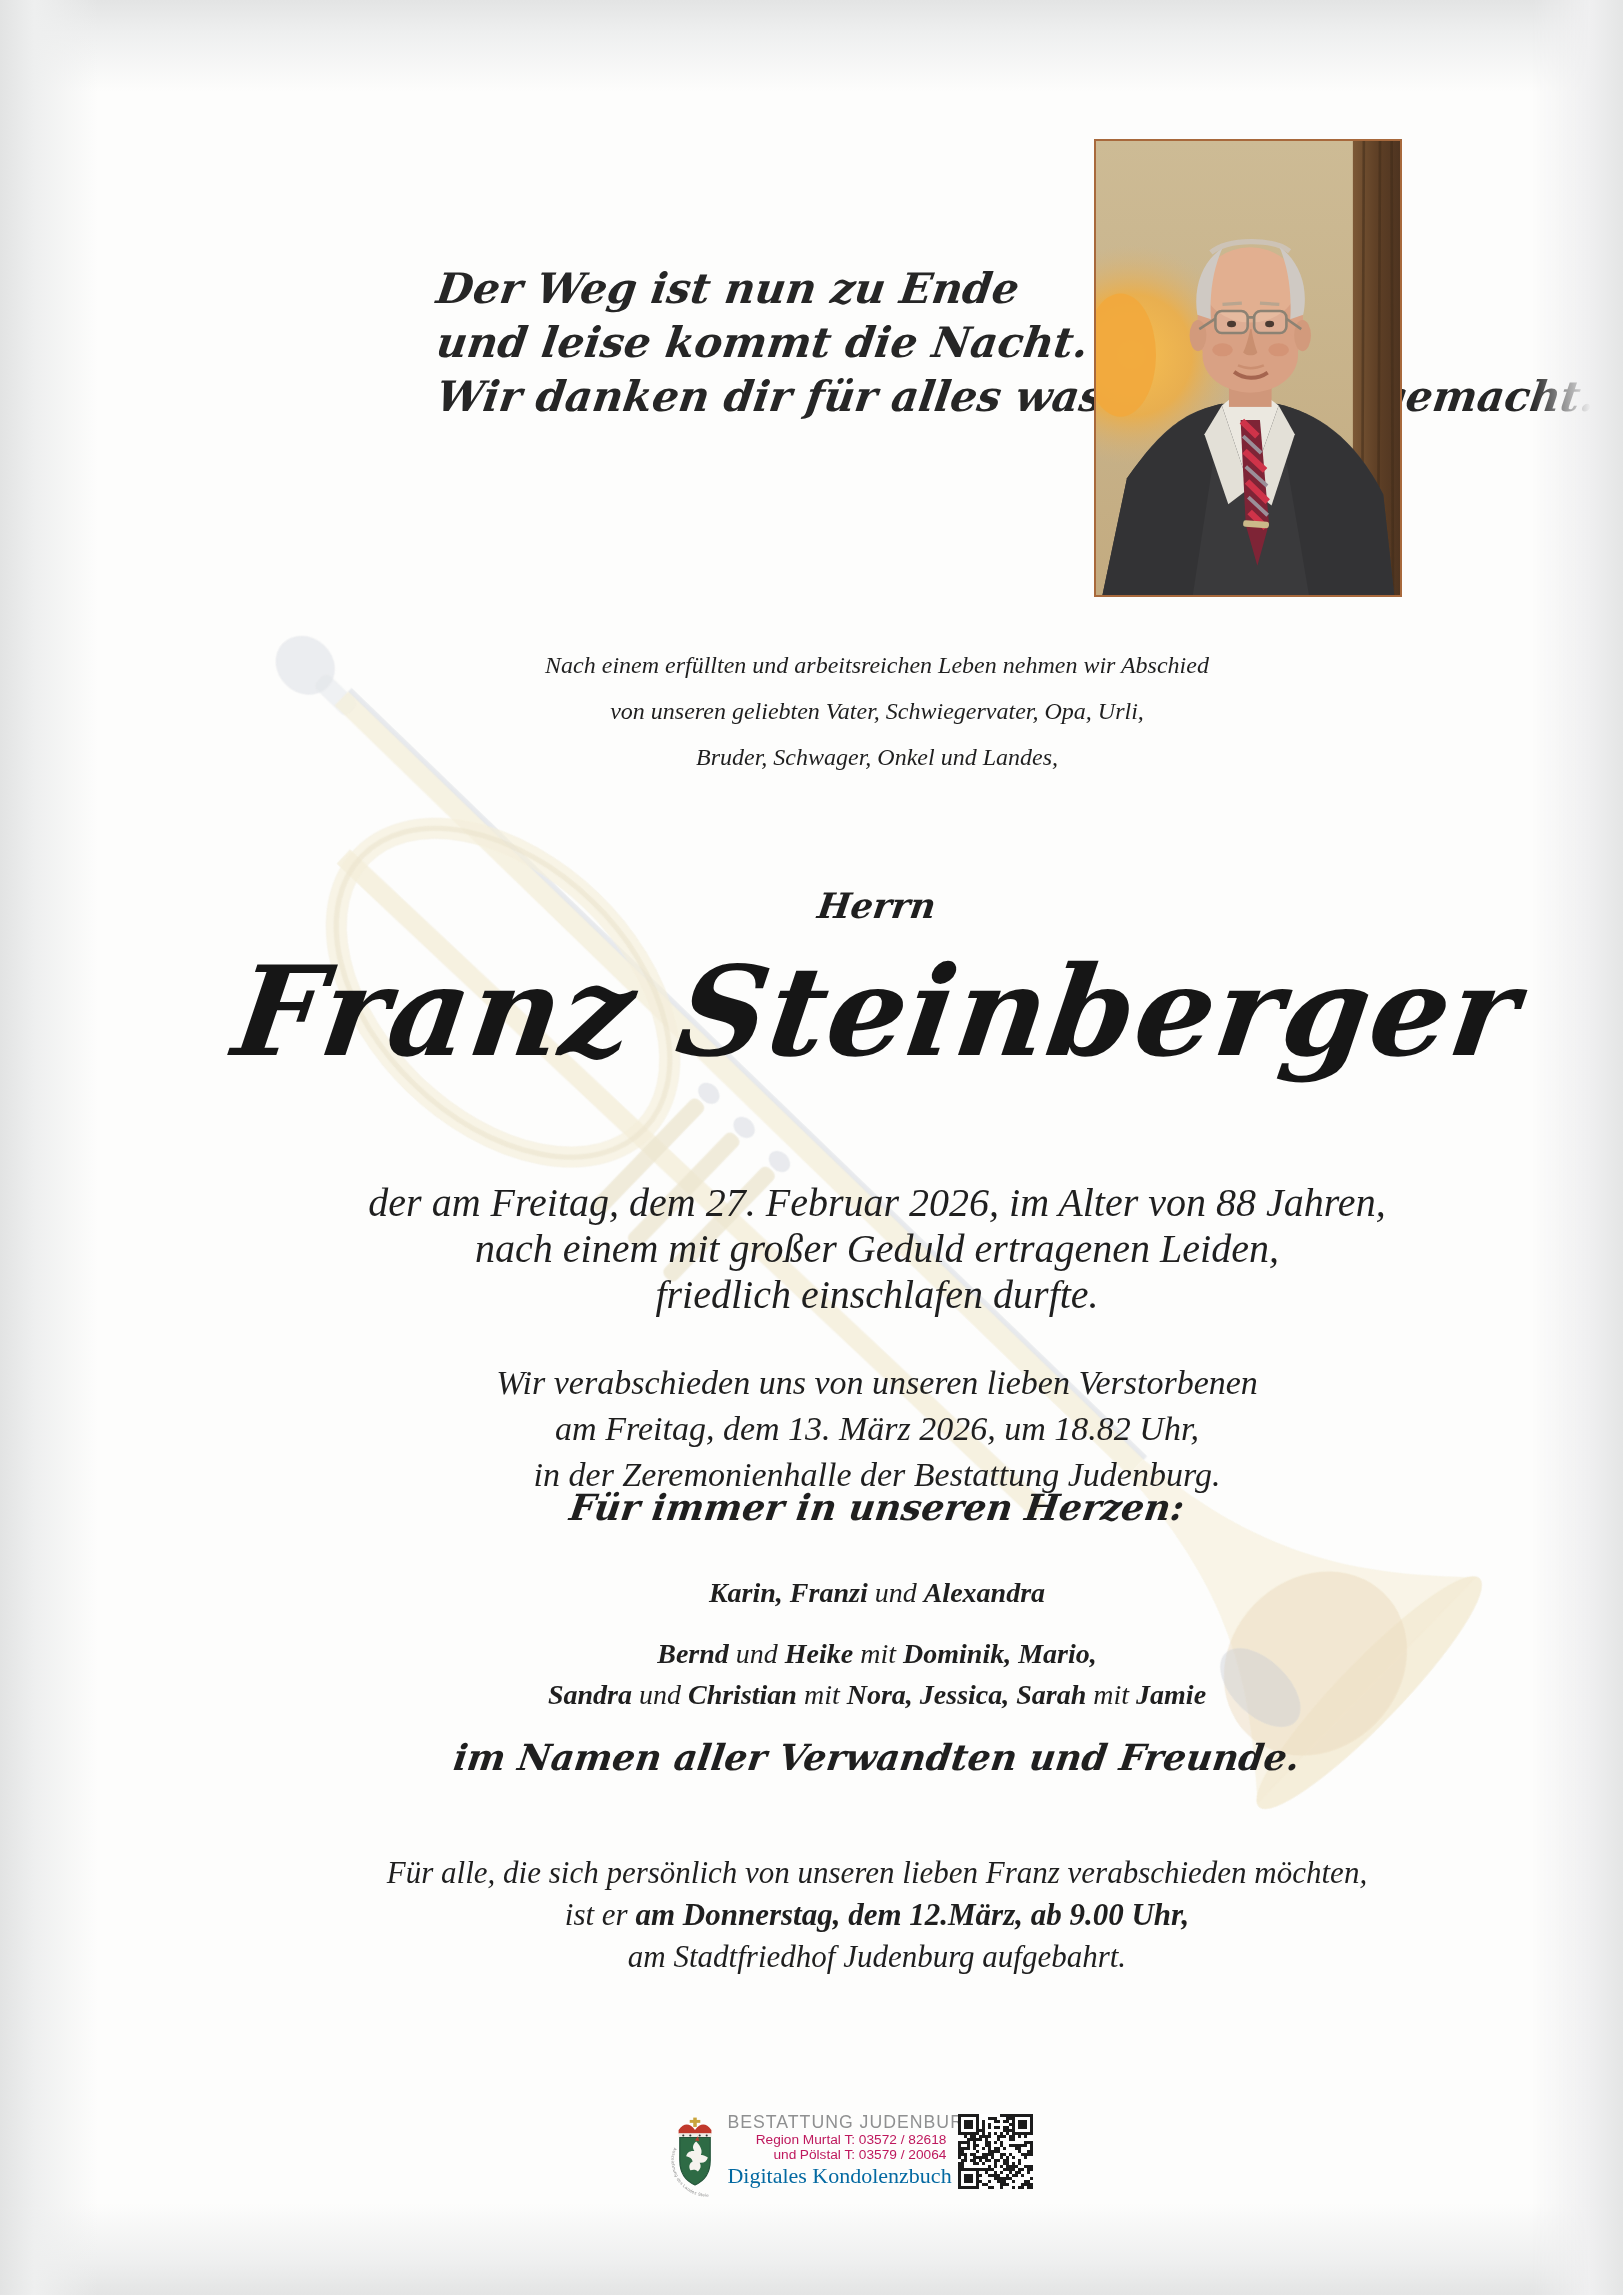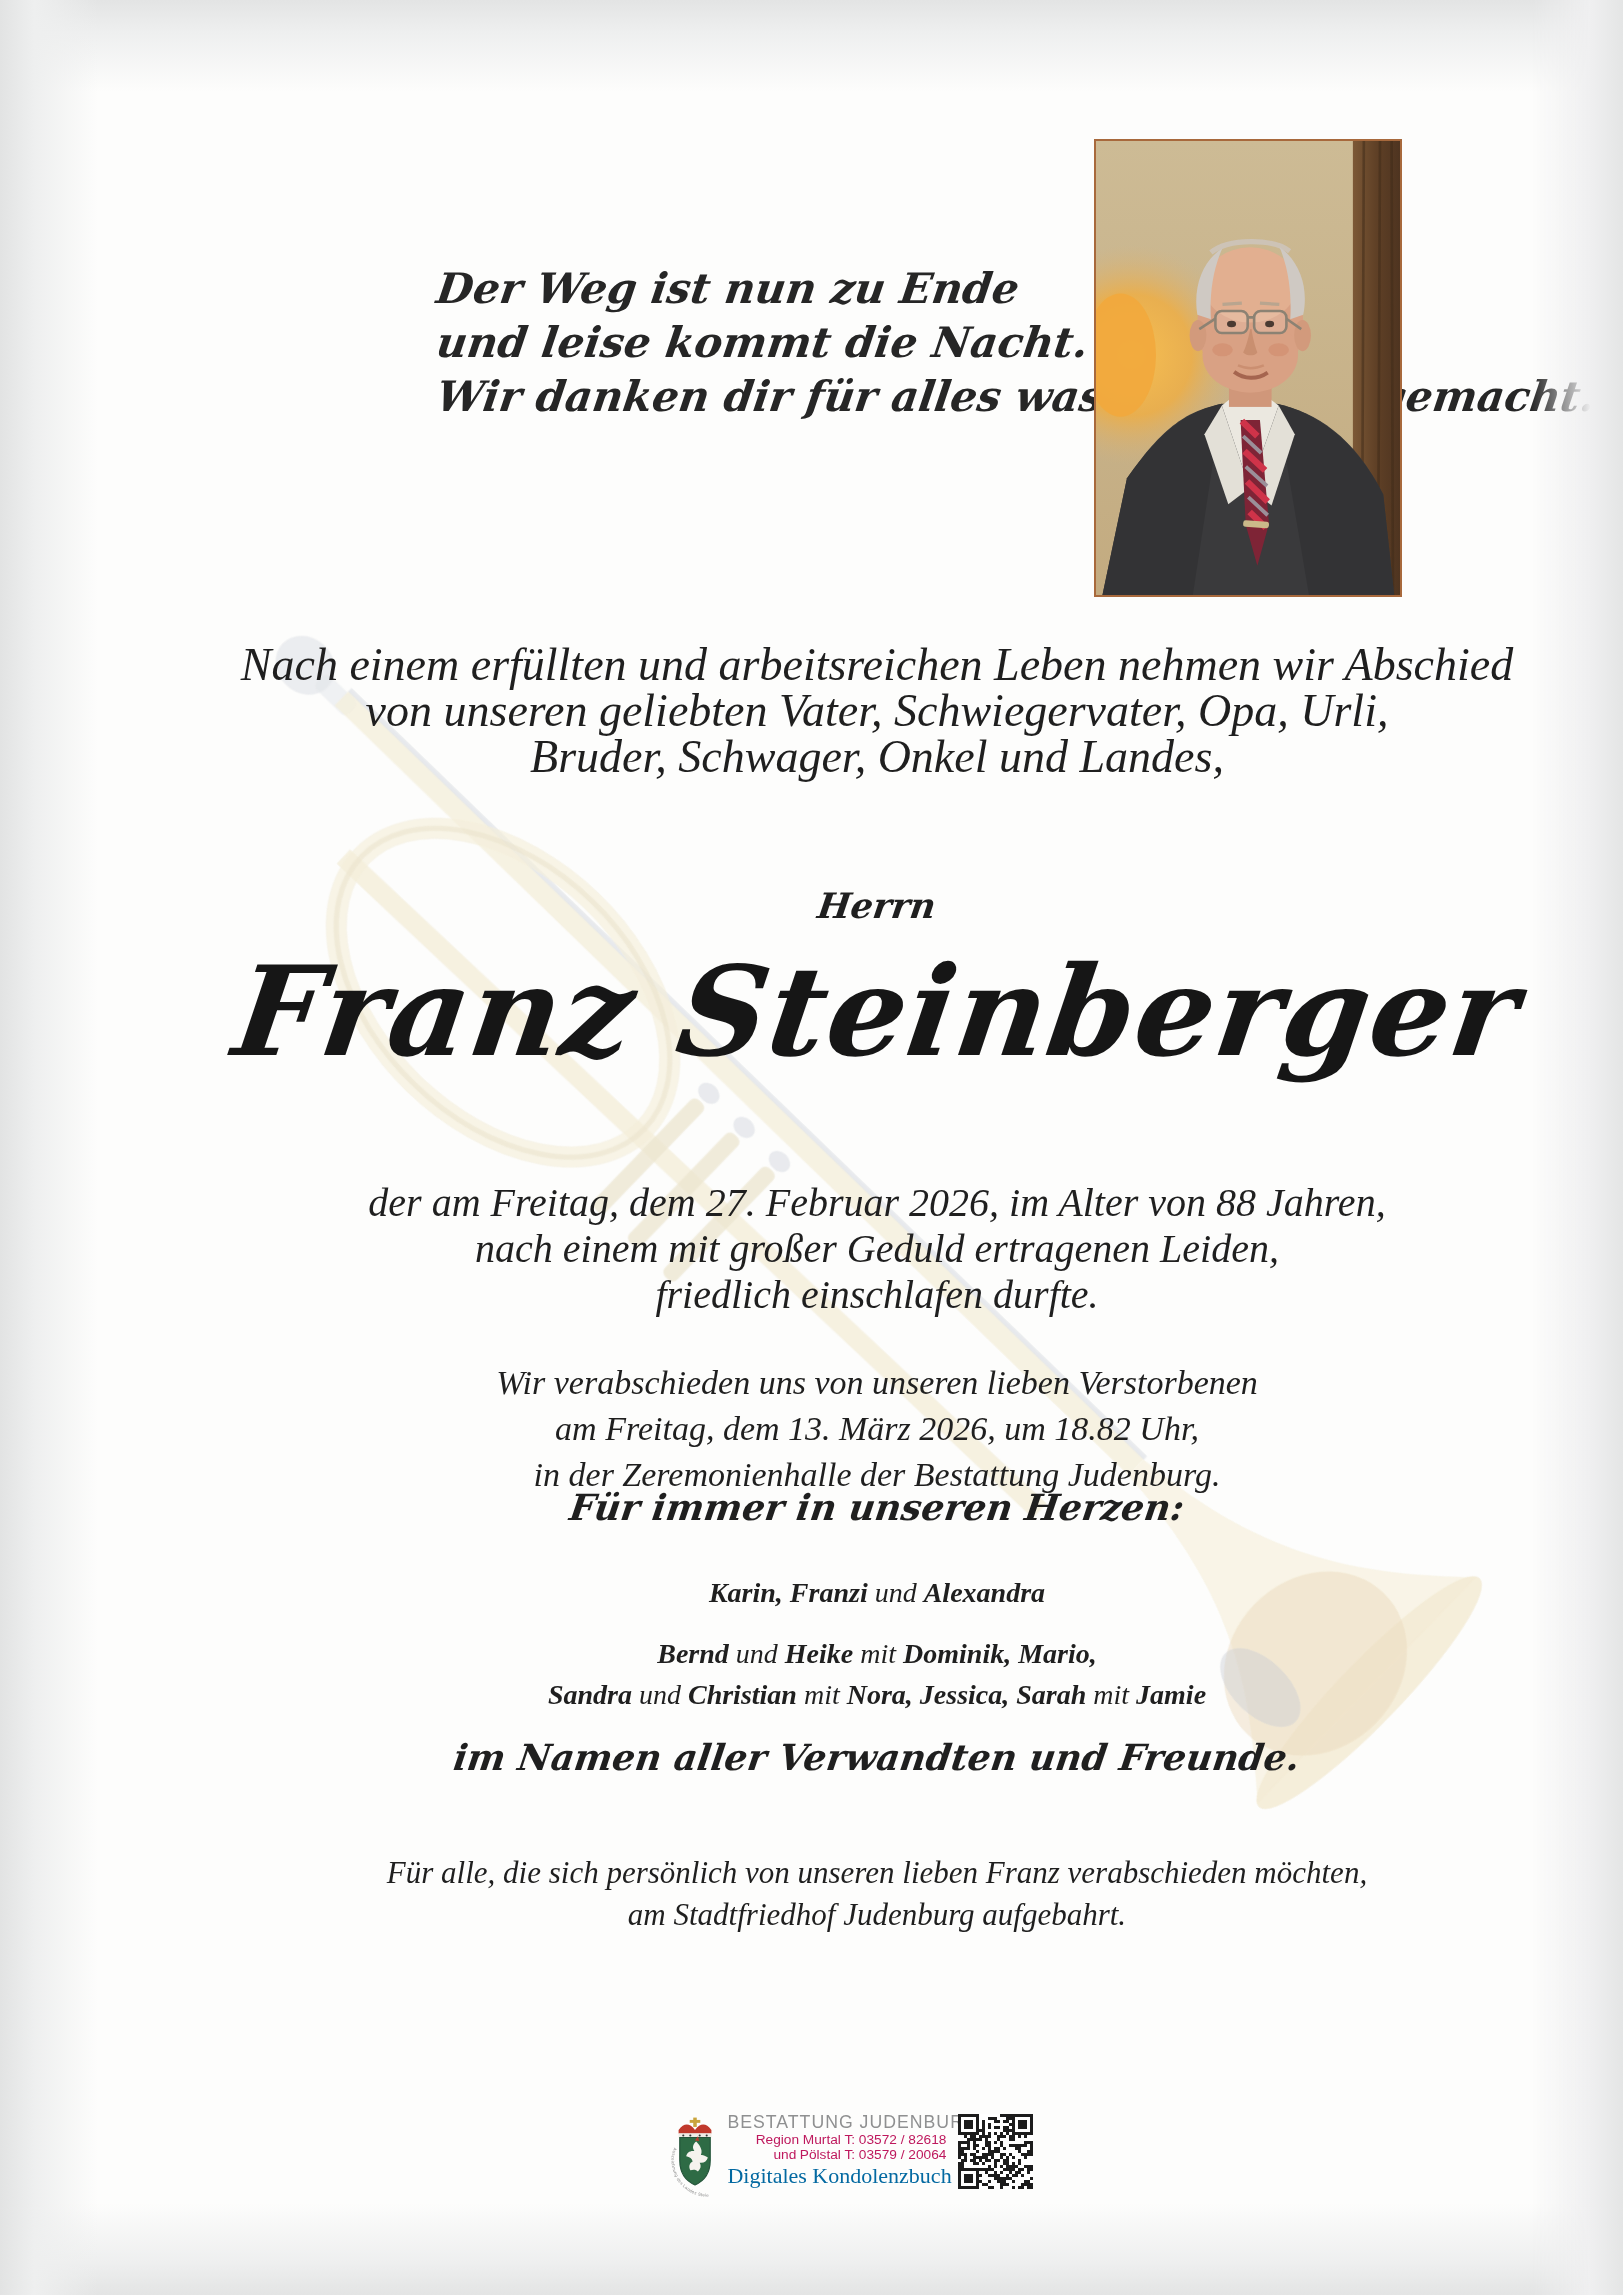--- a/index.html
+++ b/index.html
@@ -34,21 +34,21 @@
   .poem{left:437px;top:262px;font-size:42px;line-height:54px;color:#262626;text-align:left;}
 
   .photo{
     left:1094px;top:139px;width:308px;height:458px;
     box-sizing:border-box;border:2.6px solid #a8693c;
     z-index:3;background:#cdb astro;
   }
   .photo svg{display:block;width:100%;height:100%;}
 
   .serif-i{font-style:italic;}
-  .intro{top:642px;font-size:46px;line-height:46px;}
+  .intro{top:642px;font-size:24px;line-height:46px;}
   .salutation{top:885px;font-size:35px;}
   .deceased{top:936px;font-size:124px;line-height:151px;letter-spacing:1.3px;color:#161616;}
   .death{top:1180px;font-size:40px;line-height:46px;}
   .farewell{top:1360px;font-size:34px;line-height:46px;}
   .hearts{top:1486px;font-size:36px;}
   .family{top:1572px;font-size:28px;line-height:41px;font-style:italic;}
   .family-gap{height:20px;}
   .closing{top:1736px;font-size:36px;}
   .viewing{top:1852px;font-size:31px;line-height:42px;}
   .seg-b{font-weight:700;}
@@ -221,20 +221,21 @@
     <div><span class="seg-b">Bernd</span><span class="seg-r"> und </span><span class="seg-b">Heike</span><span class="seg-r"> mit </span><span class="seg-b">Dominik, Mario,</span></div>
     <div><span class="seg-b">Sandra</span><span class="seg-r"> und </span><span class="seg-b">Christian</span><span class="seg-r"> mit </span><span class="seg-b">Nora, Jessica, Sarah</span><span class="seg-r"> mit </span><span class="seg-b">Jamie</span></div>
   </div>
 
   <div class="block col-shift closing script">
     <span class="skew">im Namen aller Verwandten und Freunde.</span>
   </div>
 
   <div class="block col-shift viewing serif-i">
     <div>Für alle, die sich persönlich von unseren lieben Franz verabschieden möchten,</div>
+    <div><span class="seg-r">ist er </span><span class="seg-b">am Donnerstag, dem 12.März, ab 9.00 Uhr,</span></div>
     <div>am Stadtfriedhof Judenburg aufgebahrt.</div>
   </div>
 
   <div class="footer">
 
     <svg class="crest" viewBox="0 0 84 140">
 
       <rect x="39" y="1" width="6" height="16" fill="#caa53d"></rect>
       <rect x="33" y="5" width="18" height="5" fill="#caa53d"></rect>
 

